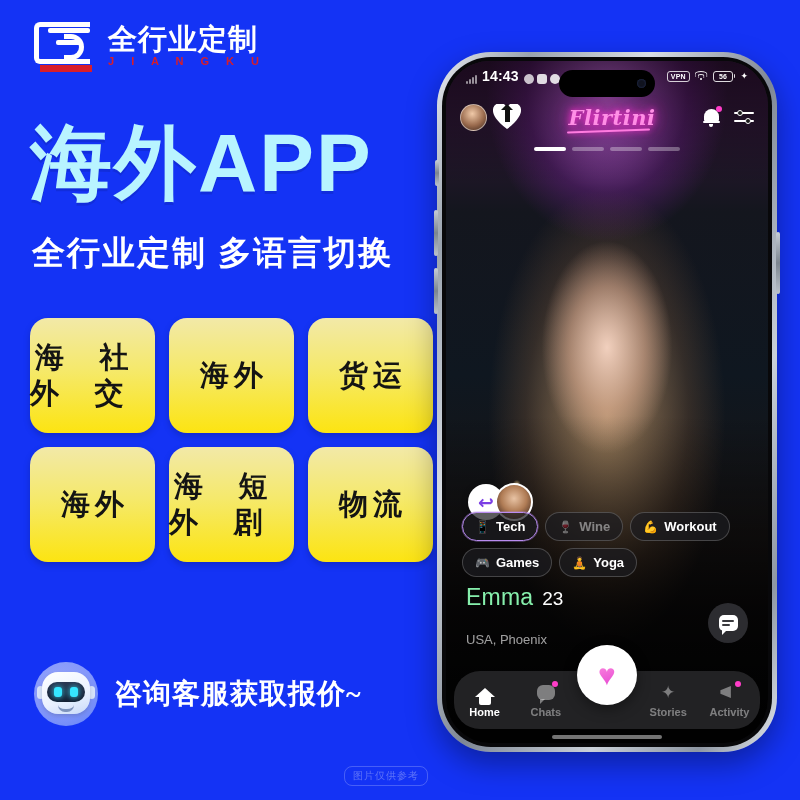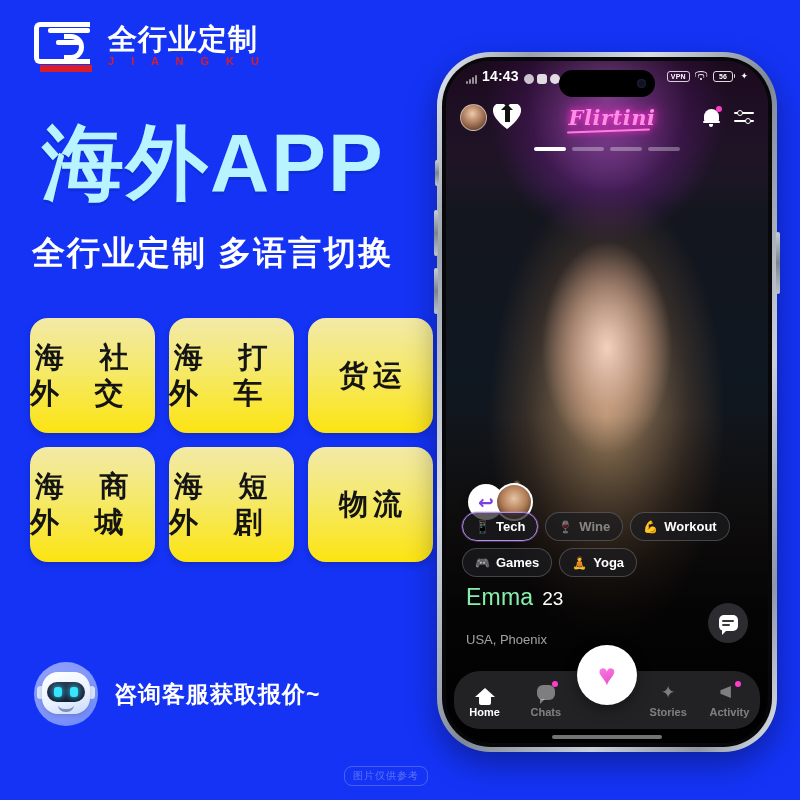--- a/index.html
+++ b/index.html
@@ -24,21 +24,21 @@
     border-left: none; border-radius: 0 13px 13px 0; }
   .bm-red { position: absolute; left: 6px; bottom: 2px; width: 52px; height: 7px; background: #D81E2A; }
 
   .brand-text { display: flex; flex-direction: column; gap: 2px; }
   .brand-cn { font-size: 29px; font-weight: 700; color: #fff; letter-spacing: 1px; line-height: 1; }
   .brand-en { font-size: 11px; font-weight: 700; color: #D81E2A; letter-spacing: 7px; line-height: 1; }
 
   
   .headline { position: absolute; left: 30px; top: 122px; font-size: 82px; font-weight: 800;
     color: #B8F4FF; letter-spacing: 2px; line-height: 1; white-space: nowrap;
-    text-shadow: 0 3px 0 rgba(0,0,0,.10); margin-left: 12px; }
+    text-shadow: 0 3px 0 rgba(0,0,0,.10); }
   .subline { position: absolute; left: 32px; top: 236px; font-size: 33px; font-weight: 600;
     color: #ffffff; letter-spacing: 2px; line-height: 1; white-space: nowrap; }
 
   
   .tag-grid { position: absolute; left: 30px; top: 318px; display: grid;
     grid-template-columns: repeat(3, 125px); grid-template-rows: repeat(2, 115px);
     gap: 14px 14px; }
   .tag {
     border-radius: 18px; display: flex; flex-direction: row; align-items: center;
     justify-content: center; gap: 4px;
@@ -57,21 +57,21 @@
     background: linear-gradient(160deg,#ffffff 0%,#EAF1FF 60%,#C8D9F8 100%); box-shadow: 0 2px 4px rgba(0,0,0,.15); }
   .bot-visor { position: absolute; left: 13px; top: 20px; width: 38px; height: 20px; border-radius: 11px;
     background: linear-gradient(180deg,#2A3550,#141C30); }
   .bot-eye { position: absolute; top: 25px; width: 8px; height: 10px; border-radius: 3px; background: #36E6FF;
     box-shadow: 0 0 6px #36E6FF; }
   .bot-eye.l { left: 20px; } .bot-eye.r { left: 36px; }
   .bot-mouth { position: absolute; left: 24px; top: 43px; width: 16px; height: 7px;
     border-bottom: 3px solid #7E93BC; border-radius: 0 0 10px 10px; }
   .bot-ear { position: absolute; top: 24px; width: 7px; height: 13px; border-radius: 4px; background:#D7E3FA; }
   .bot-ear.l { left: 3px; } .bot-ear.r { left: 54px; }
-  .cta-text { font-size: 23px; font-weight: 700; color: #fff; letter-spacing: 1px; white-space: nowrap; }
+  .cta-text { font-size: 28px; font-weight: 700; color: #fff; letter-spacing: 1px; white-space: nowrap; font-family: Liberation Serif, serif; }
 
   
   .watermark { position: absolute; right: 12px; bottom: 14px; font-size: 10px; color: rgba(255,255,255,.30);
     border: 1px solid rgba(255,255,255,.22); border-radius: 8px; padding: 2px 8px; letter-spacing: 1px; }
 
   
   .phone { position: absolute; left: 437px; top: 52px; width: 340px; height: 700px; }
   .phone-frame {
     position: absolute; inset: 0; border-radius: 54px;
     background: linear-gradient(115deg,#E8EBF0 0%,#9AA3AE 14%,#D9DEE5 32%,#7E8794 52%,#C9D0D8 72%,#8E97A3 88%,#E3E7EC 100%);
@@ -250,28 +250,26 @@
   <div class="headline">海外APP</div>
   <div class="subline">全行业定制 多语言切换</div>
 
   <div class="tag-grid">
     <div class="tag">
       <span>海外</span>
       <span>社交</span>
     </div>
     <div class="tag">
       <span>海外</span>
-      <span>打车</span>
     </div>
     <div class="tag">
       <span>货运</span>
     </div>
     <div class="tag">
       <span>海外</span>
-      <span>商城</span>
     </div>
     <div class="tag">
       <span>海外</span>
       <span>短剧</span>
     </div>
     <div class="tag">
       <span>物流</span>
     </div>
   </div>
 

